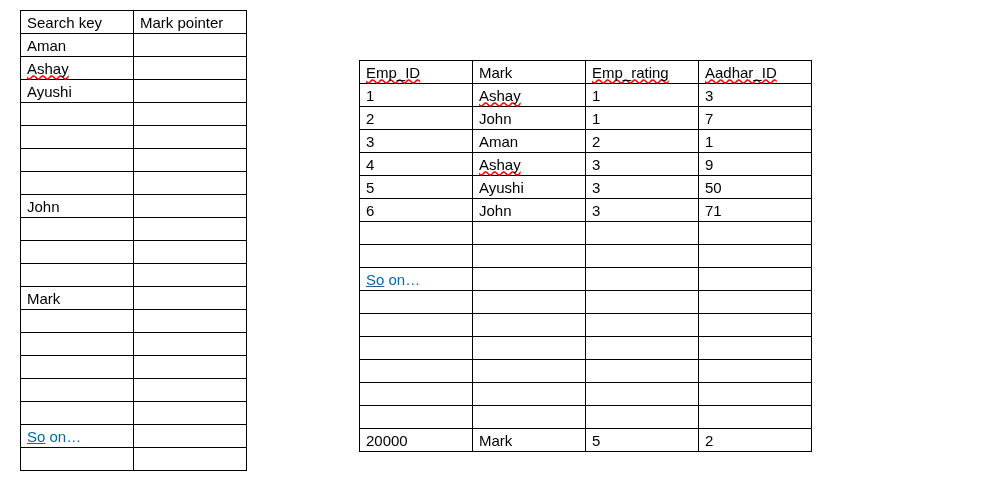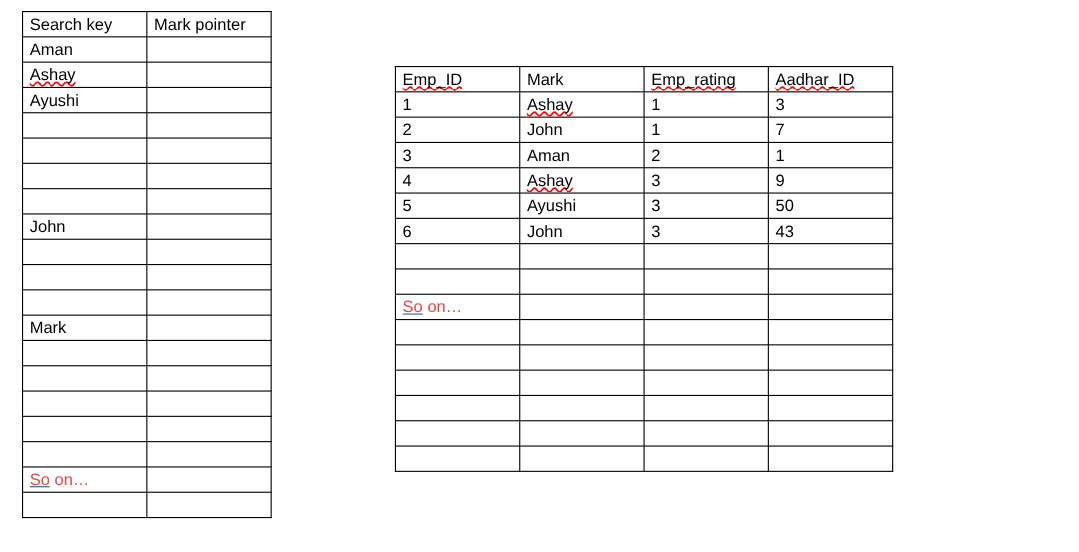--- a/index.html
+++ b/index.html
@@ -38,21 +38,21 @@
       width: 100px;
     }
     .right-table td {
       width: 100px;
     }
     .wavy-red {
       text-decoration: underline wavy #ff0000;
       text-decoration-skip-ink: none;
     }
     .so-on {
-      color: #ef4444;
+      color: #0369a1;
     }
     .so-on .underlined {
       text-decoration: underline;
       text-decoration-color: #2a6099;
     }
   </style>
 </head>
 <body>
 
 <div class="container">
@@ -180,21 +180,21 @@
       <tr>
         <td>5</td>
         <td>Ayushi</td>
         <td>3</td>
         <td>50</td>
       </tr>
       <tr>
         <td>6</td>
         <td>John</td>
         <td>3</td>
-        <td>43</td>
+        <td>71</td>
       </tr>
       <tr>
         <td></td>
         <td></td>
         <td></td>
         <td></td>
       </tr>
       <tr>
         <td></td>
         <td></td>
@@ -235,18 +235,24 @@
         <td></td>
         <td></td>
         <td></td>
         <td></td>
       </tr>
       <tr>
         <td></td>
         <td></td>
         <td></td>
         <td></td>
+      </tr>
+      <tr>
+        <td>20000</td>
+        <td>Mark</td>
+        <td>5</td>
+        <td>2</td>
       </tr>
     </tbody>
       </table>
   </div>
 
 </div>
 
 </body></html>

